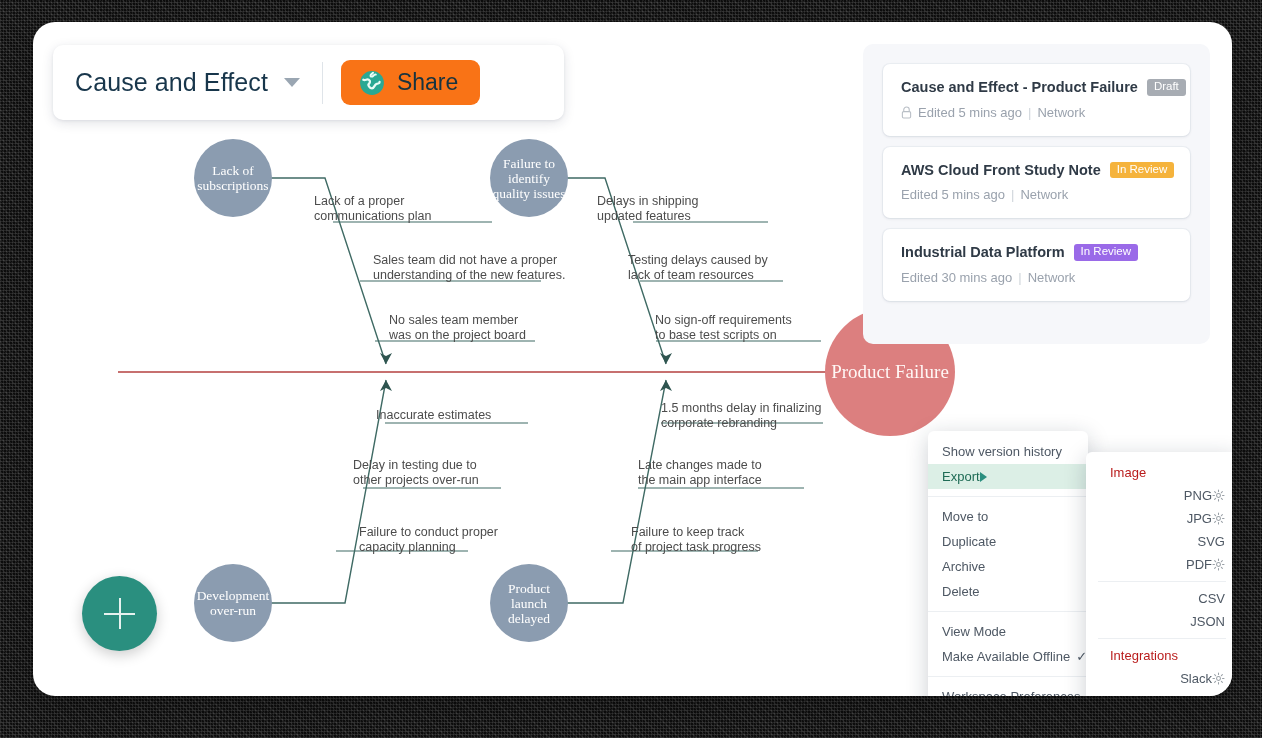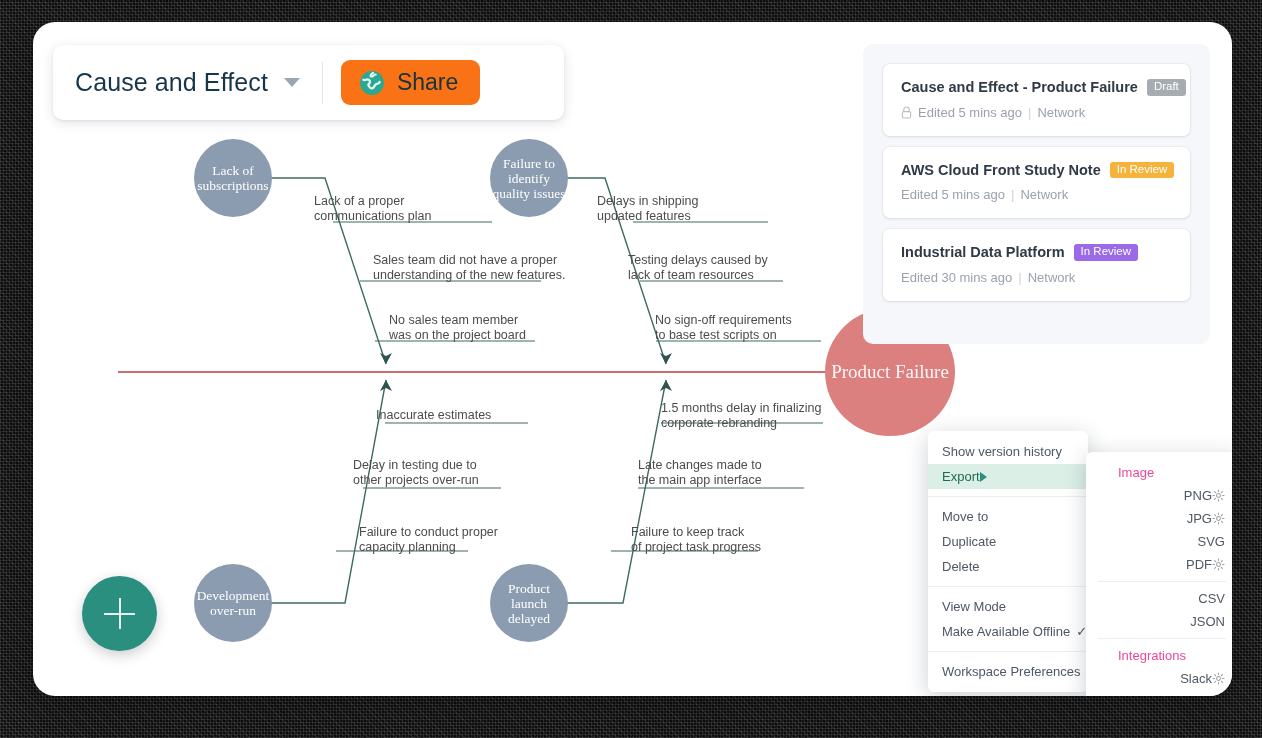--- a/index.html
+++ b/index.html
@@ -170,21 +170,21 @@
   .ctx-sub {
     position: absolute; left: 1053px; top: 430px;
     width: 152px;
     background: #fff; border-radius: 6px;
     box-shadow: 0 5px 22px rgba(25,35,55,.22);
     padding: 9px 0 9px 0;
     z-index: 11;
     font-size: 13px; color: #4e5864;
   }
   .sub-head {
-    padding: 4px 32px; color: #ec4899; font-size: 13px;
+    padding: 4px 24px; color: #b91c1c; font-size: 13px;
   }
   .sub-item {
     padding: 4px 13px 4px 14px; cursor: pointer;
     display: flex; align-items: center; justify-content: flex-end;
   }
   .gear { width: 13px; height: 13px; display:block; opacity:.62; }
   .sub-sep { height: 1px; background: #eceff2; margin: 5px 12px; }
 </style>
 </head>
 <body>
@@ -350,20 +350,23 @@
         <span class="tri-right"></span>
       </div>
       <div class="ctx-sep"></div>
       <div class="ctx-item">
         <span>Move to</span>
       </div>
       <div class="ctx-item">
         <span>Duplicate</span>
       </div>
       <div class="ctx-item">
+        <span>Archive</span>
+      </div>
+      <div class="ctx-item">
         <span>Delete</span>
       </div>
       <div class="ctx-sep"></div>
       <div class="ctx-item">
         <span>View Mode</span>
       </div>
       <div class="ctx-item">
         <span>Make Available Offline</span>
         <span class="check">✓</span>
       </div>

